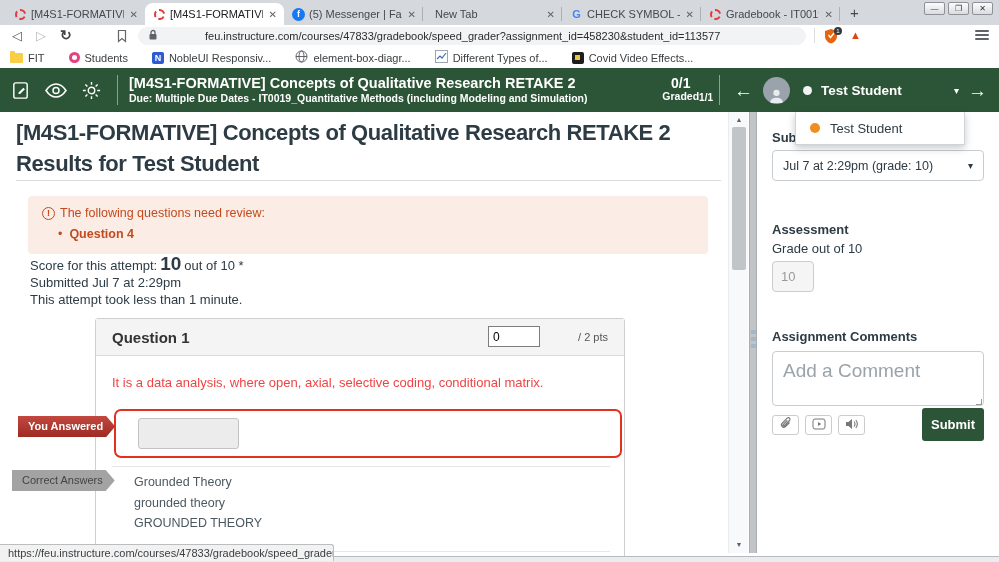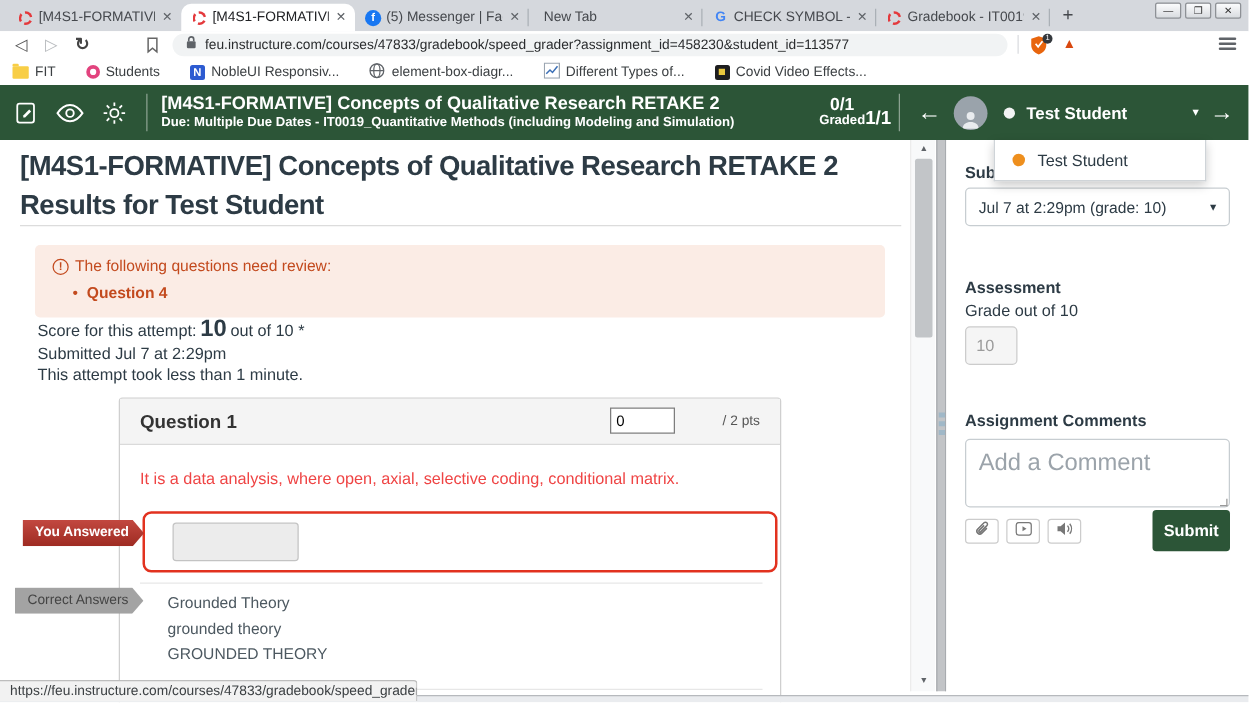--- a/index.html
+++ b/index.html
@@ -22,21 +22,21 @@
   .win-controls { position:absolute; right:6px; top:2px; display:flex; gap:3px; }
   .win-btn { width:21px; height:13px; border:1px solid #8e9196; background:linear-gradient(#fbfcfd,#d9dce0); border-radius:2px; font-size:8px; line-height:11px; text-align:center; color:#333; }
 
   
   .toolbar { position:absolute; top:25px; left:0; right:0; height:22px; background:#fff; }
   .nav-ic { position:absolute; top:3px; font-size:13px; color:#555; }
   .nav-back { left:12px; }
   .nav-fwd { left:36px; color:#b7babd; }
   .nav-reload { left:60px; font-weight:bold; font-size:14px; top:2px; color:#444; }
   .bm-ic { position:absolute; left:116px; top:4px; }
-  .url-pill { position:absolute; left:138px; top:2px; width:668px; height:18px; background:#f1f3f4; border-radius:9px; display:flex; align-items:center; padding:0 10px; }
+  .url-pill { position:absolute; left:138px; top:2px; width:668px; height:18px; background:#f1f3f4; border-radius:9px; display:flex; align-items:center; padding:0 10px;gap:41px; }
   .url-text { font-size:11px; color:#2a2c2e; white-space:nowrap; overflow:hidden; margin-left:6px; }
   .ext-sep { position:absolute; left:814px; top:3px; height:15px; width:1px; background:#dadce0; }
   .ext-shield { position:absolute; left:824px; top:3px; }
   .ext-badge { position:absolute; left:834px; top:2px; width:8px; height:8px; background:#34383d; color:#fff; border-radius:50%; font-size:6px; line-height:8px; text-align:center; }
   .ext-tri { position:absolute; left:850px; top:4px; font-size:11px; color:#d9480f; }
   .menu-ic { position:absolute; right:10px; top:3px; width:14px; }
   .menu-ic span { display:block; height:2px; background:#5f6368; margin:2px 0; border-radius:1px; }
 
   
   .bookmarksbar { position:absolute; top:47px; left:0; right:0; height:21px; background:#fff; display:flex; align-items:center; gap:24px; padding-left:10px; font-size:11px; color:#3c4043; }
@@ -52,21 +52,21 @@
   .sg-header { position:absolute; top:68px; left:0; right:0; height:44px; background:#2c5537; color:#fff; display:flex; align-items:center; padding:0 9px 0 10px; }
   .sg-tool { margin-right:13px; display:inline-flex; }
   .sg-vdiv { width:1px; height:30px; background:rgba(255,255,255,.45); margin:0 11px 0 2px; flex:none; }
   .sg-titleblock { flex:1; min-width:0; }
   .sg-title { font-size:14.5px; font-weight:bold; line-height:17px; white-space:nowrap; overflow:hidden; }
   .sg-subtitle { font-size:10.5px; font-weight:bold; line-height:13px; white-space:nowrap; overflow:hidden; }
   .sg-stats { display:flex; align-items:flex-end; margin:0 4px; }
   .sg-graded { text-align:center; line-height:13px; }
   .sg-graded .num { font-size:14px; font-weight:bold; }
   .sg-graded .lbl { font-size:10.5px; font-weight:bold; }
-  .sg-count { font-size:15px; font-weight:bold; }
+  .sg-count { font-size:10px; font-weight:bold; }
   .sg-nav { display:flex; align-items:center; }
   .sg-arrow { font-size:19px; line-height:19px; padding:0 3px; }
   .sg-avatar { width:27px; height:27px; border-radius:50%; background:#9aa3ab; display:flex; align-items:flex-end; justify-content:center; overflow:hidden; margin:0 5px 0 7px; }
   .student-picker { width:170px; display:flex; align-items:center; padding:0 6px 0 8px; }
   .pick-dot { width:9px; height:9px; border-radius:50%; background:#f3f4f4; flex:none; }
   .pick-name { flex:1; font-size:13.5px; font-weight:bold; margin-left:9px; white-space:nowrap; overflow:hidden; }
   .pick-caret { font-size:10px; }
 
   
   .student-dropdown { position:absolute; left:795px; top:112px; width:170px; height:33px; background:#fff; border:1px solid #cfd4d8; border-top:none; box-shadow:0 3px 8px rgba(0,0,0,.22); z-index:30; display:flex; align-items:center; padding-left:14px; }

